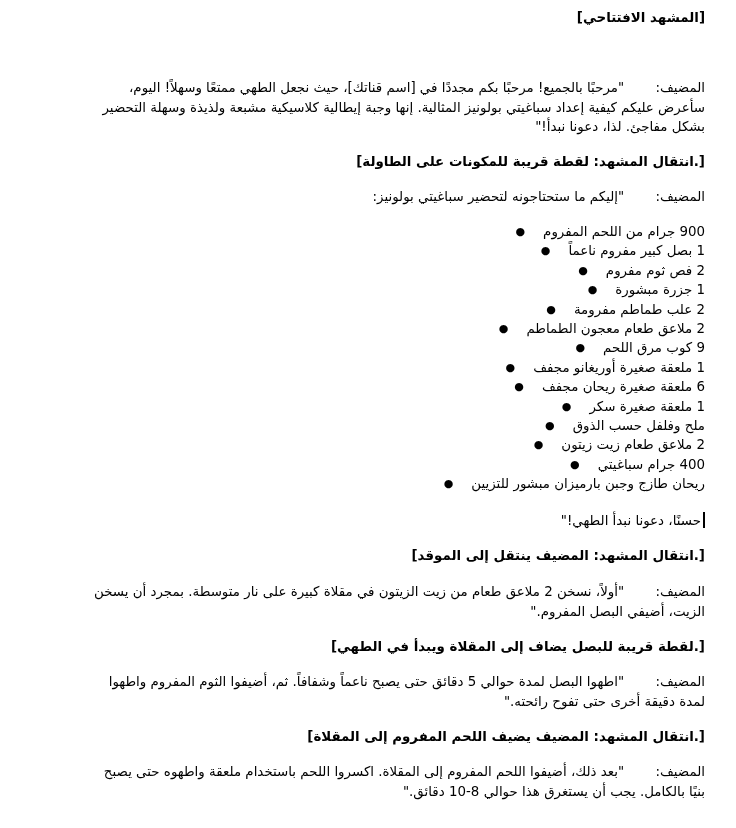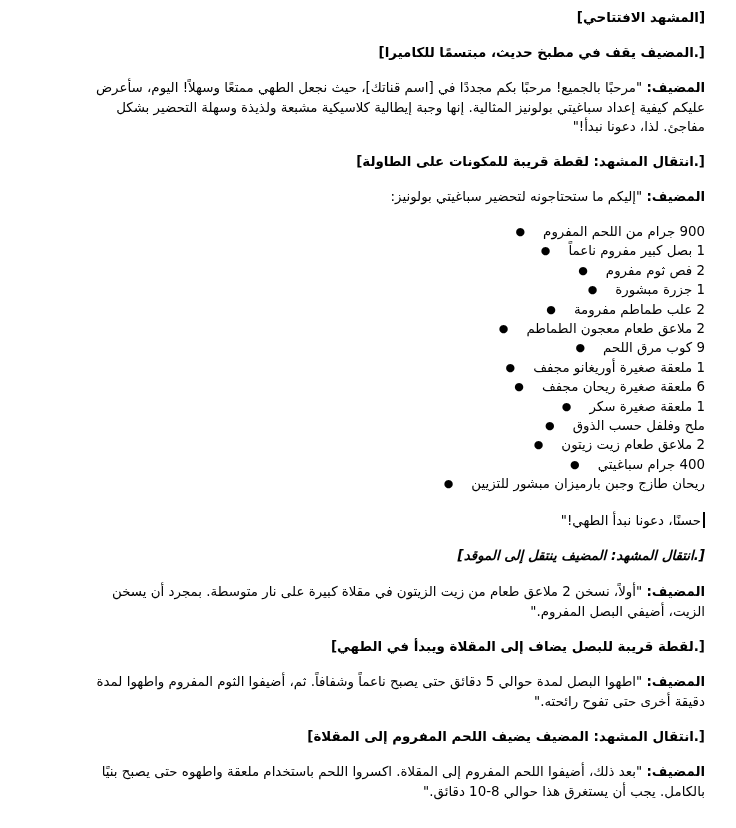--- a/index.html
+++ b/index.html
@@ -10,21 +10,21 @@
   .page {
     position: absolute; left: 0; top: 0; width: 736px; height: 828px;
     direction: rtl;
   }
   .para {
     position: absolute; right: 31px; direction: rtl; text-align: right;
     font-size: 13.4px; line-height: 19.5px; unicode-bidi: plaintext;
   }
   .bold { font-weight: bold; }
   .wide { left: 85px; }
-  .speaker { font-weight: bold; }
+  .speaker { font-weight: normal; margin-left: 27px; }
   .list {
     position: absolute; right: 31px; top: 222px; margin: 0; padding: 0;
     list-style: none; direction: rtl;
   }
   .list li {
     font-size: 13.4px; line-height: 19.4px; height: 19.4px; text-align: right;
     position: relative;
   }
   .list li .bullet {
     display: inline-block; font-size: 11px; margin-right: 18px; vertical-align: 1px;
@@ -41,21 +41,20 @@
   .watermark .logo { font-size: 22px; font-weight: bold; line-height: 22px; }
   .watermark .url { font-size: 13px; line-height: 14px; }
 </style>
 </head>
 <body>
 
 <div class="page">
 
   <div class="para bold" style="top:8px;">[المشهد الافتتاحي]</div>
 
-  <div class="para bold" style="top:43px;">[.المضيف يقف في مطبخ حديث، مبتسمًا للكاميرا]</div>
 
   <div class="para wide" style="top:78px;">
     <span class="speaker">المضيف:</span><span> "مرحبًا بالجميع! مرحبًا بكم مجددًا في [اسم قناتك]، حيث نجعل الطهي ممتعًا وسهلاً! اليوم، سأعرض عليكم كيفية إعداد سباغيتي بولونيز المثالية. إنها وجبة إيطالية كلاسيكية مشبعة ولذيذة وسهلة التحضير بشكل مفاجئ. لذا، دعونا نبدأ!"</span>
   </div>
 
   <div class="para bold" style="top:152px;">[.انتقال المشهد: لقطة قريبة للمكونات على الطاولة]</div>
 
   <div class="para" style="top:187px;">
     <span class="speaker">المضيف:</span><span> "إليكم ما ستحتاجونه لتحضير سباغيتي بولونيز:</span>
   </div>
@@ -74,21 +73,21 @@
     <li><span>ملح وفلفل حسب الذوق</span><span class="bullet">●</span></li>
     <li><span>2 ملاعق طعام زيت زيتون</span><span class="bullet">●</span></li>
     <li><span>400 جرام سباغيتي</span><span class="bullet">●</span></li>
     <li><span>ريحان طازج وجبن بارميزان مبشور للتزيين</span><span class="bullet">●</span></li>
   </ul>
 
   <div class="para" style="top:511px;">
     <span class="cursor"></span><span>حسنًا، دعونا نبدأ الطهي!"</span>
   </div>
 
-  <div class="para bold" style="top:546px;font-style:italic;">[.انتقال المشهد: المضيف ينتقل إلى الموقد]</div>
+  <div class="para bold" style="top:546px;">[.انتقال المشهد: المضيف ينتقل إلى الموقد]</div>
 
   <div class="para wide" style="top:582px;">
     <span class="speaker">المضيف:</span><span> "أولاً، نسخن 2 ملاعق طعام من زيت الزيتون في مقلاة كبيرة على نار متوسطة. بمجرد أن يسخن الزيت، أضيفي البصل المفروم."</span>
   </div>
 
   <div class="para bold" style="top:637px;">[.لقطة قريبة للبصل يضاف إلى المقلاة ويبدأ في الطهي]</div>
 
   <div class="para wide" style="top:672px;">
     <span class="speaker">المضيف:</span><span> "اطهوا البصل لمدة حوالي 5 دقائق حتى يصبح ناعماً وشفافاً. ثم، أضيفوا الثوم المفروم واطهوا لمدة دقيقة أخرى حتى تفوح رائحته."</span>
   </div>

